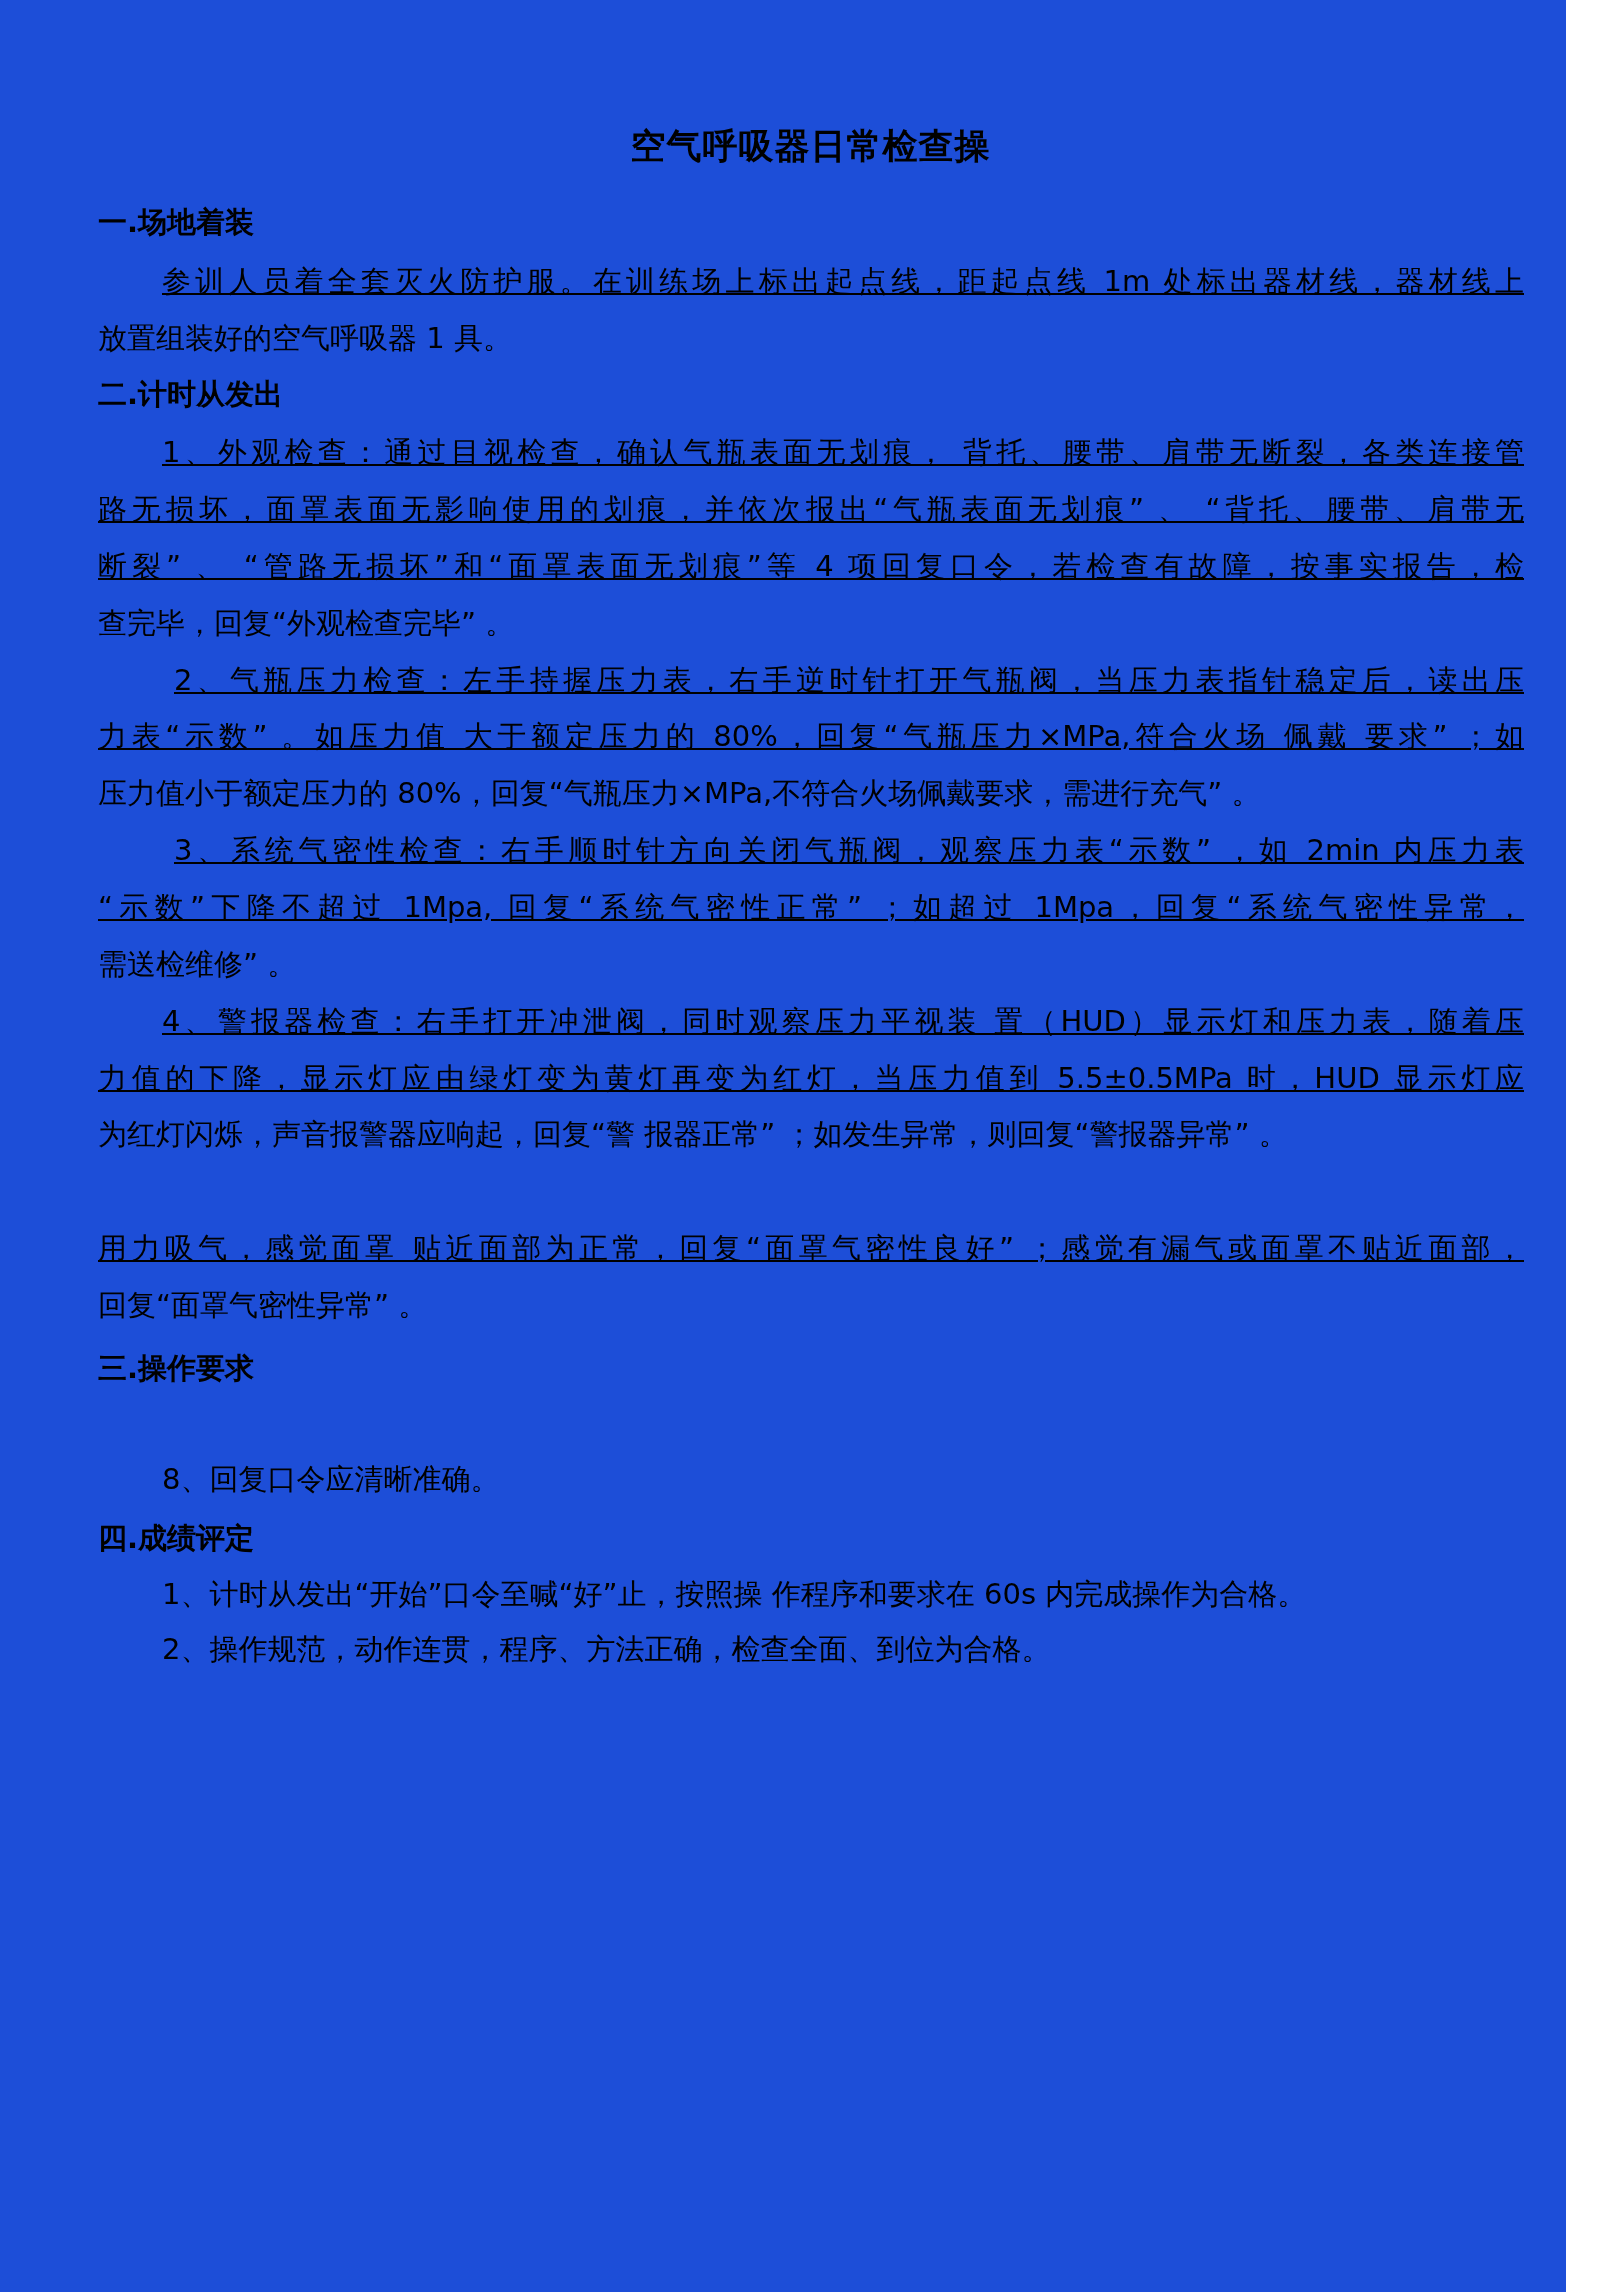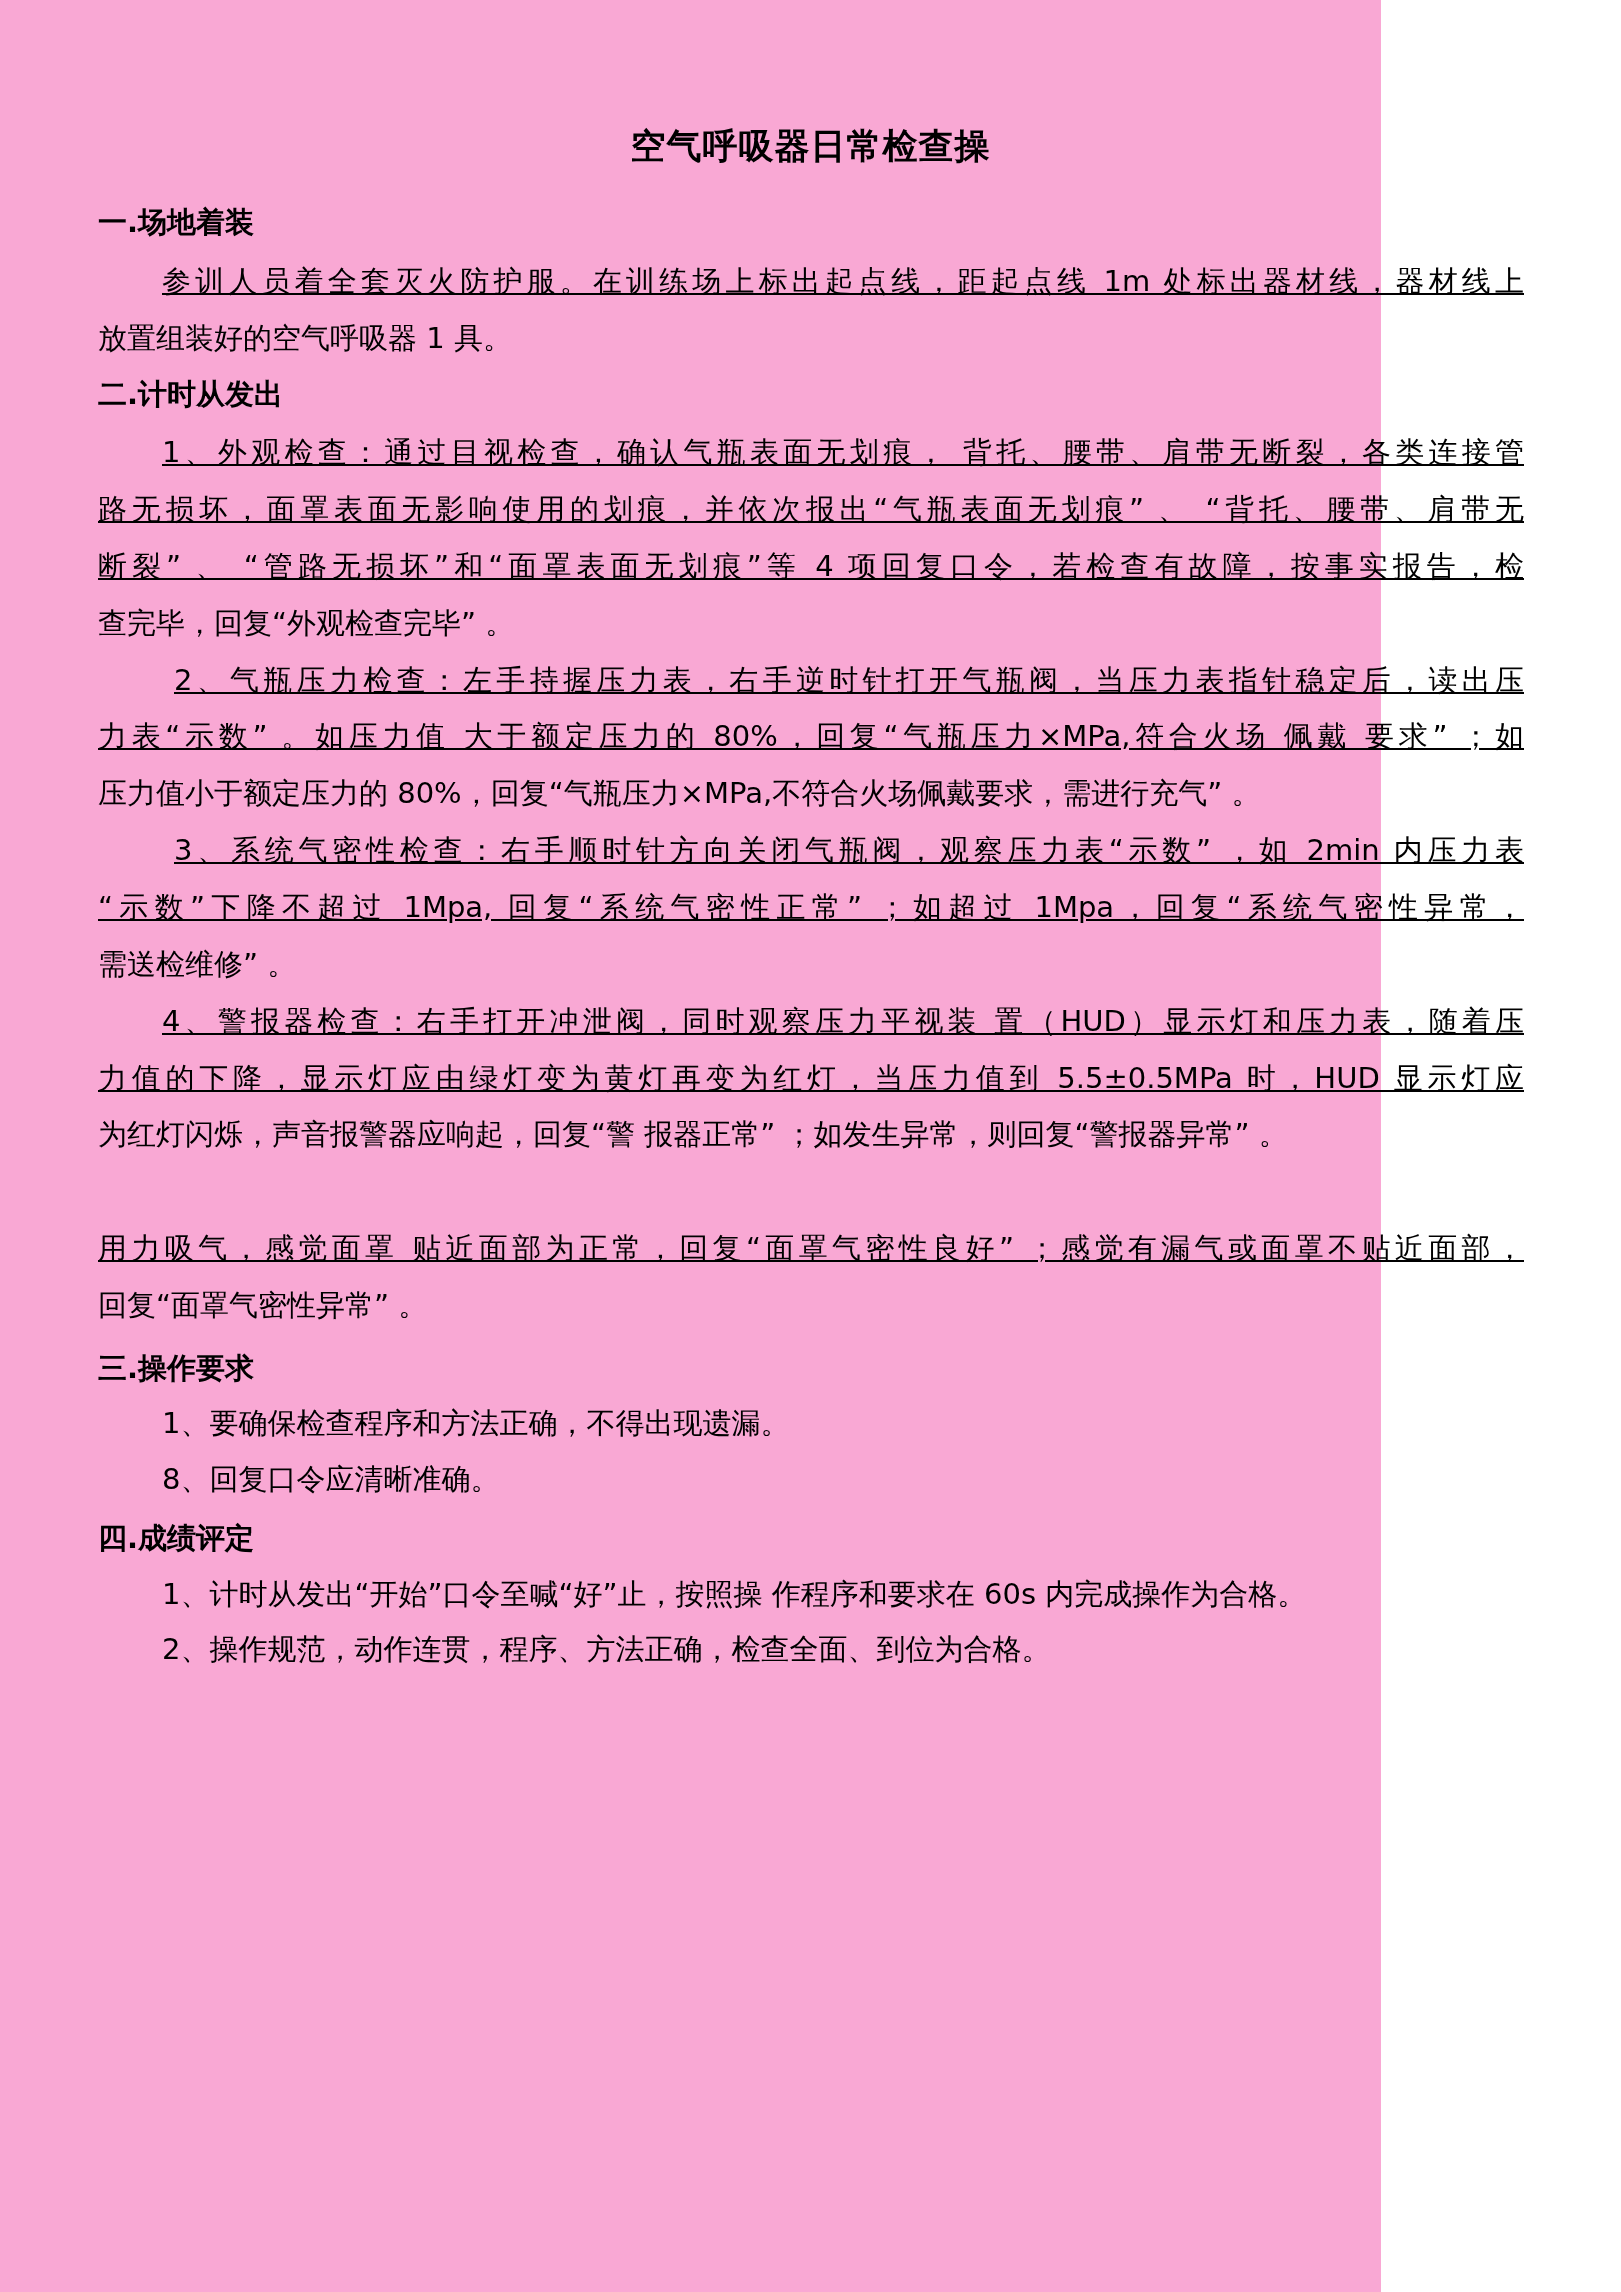--- a/index.html
+++ b/index.html
@@ -11,23 +11,23 @@
     width: 1621px;
     height: 2293px;
     position: relative;
     overflow: hidden;
     font-family: "DejaVu Sans", "Liberation Sans", sans-serif;
     color: #000000;
   }
   .page {
     position: absolute;
     left: 0; top: 0;
-    width: 1381px;
+    width: 1566px;
     height: 2293px;
-    background: #f9a8d4;
+    background: #1d4ed8;
   }
   .title {
     position: absolute;
     left: 0;
     width: 1621px;
     top: 122px;
     text-align: center;
     font-weight: bold;
     font-size: 35px;
     line-height: 49px;
@@ -86,21 +86,20 @@
   <div class="line last" style="top:945px">需送检维修” 。</div>
 
   <div class="line full indent" style="top:1002px">4、警报器检查：右手打开冲泄阀，同时观察压力平视装 置（HUD）显示灯和压力表，随着压</div>
   <div class="line full" style="top:1059px">力值的下降，显示灯应由绿灯变为黄灯再变为红灯，当压力值到 5.5±0.5MPa 时，HUD 显示灯应</div>
   <div class="line last" style="top:1115px">为红灯闪烁，声音报警器应响起，回复“警 报器正常” ；如发生异常，则回复“警报器异常” 。</div>
 
   <div class="line full" style="top:1229px">用力吸气，感觉面罩 贴近面部为正常，回复“面罩气密性良好” ；感觉有漏气或面罩不贴近面部，</div>
   <div class="line last" style="top:1286px">回复“面罩气密性异常” 。</div>
 
   <div class="heading" style="top:1349px">三.操作要求</div>
-  <div class="line last indent" style="top:1404px">1、要确保检查程序和方法正确，不得出现遗漏。</div>
   <div class="line last indent" style="top:1460px">8、回复口令应清晰准确。</div>
 
   <div class="heading" style="top:1519px">四.成绩评定</div>
   <div class="line last indent" style="top:1575px">1、计时从发出“开始”口令至喊“好”止，按照操 作程序和要求在 60s 内完成操作为合格。</div>
   <div class="line last indent" style="top:1630px">2、操作规范，动作连贯，程序、方法正确，检查全面、到位为合格。</div>
 
 </div>
 
 
 </body></html>

